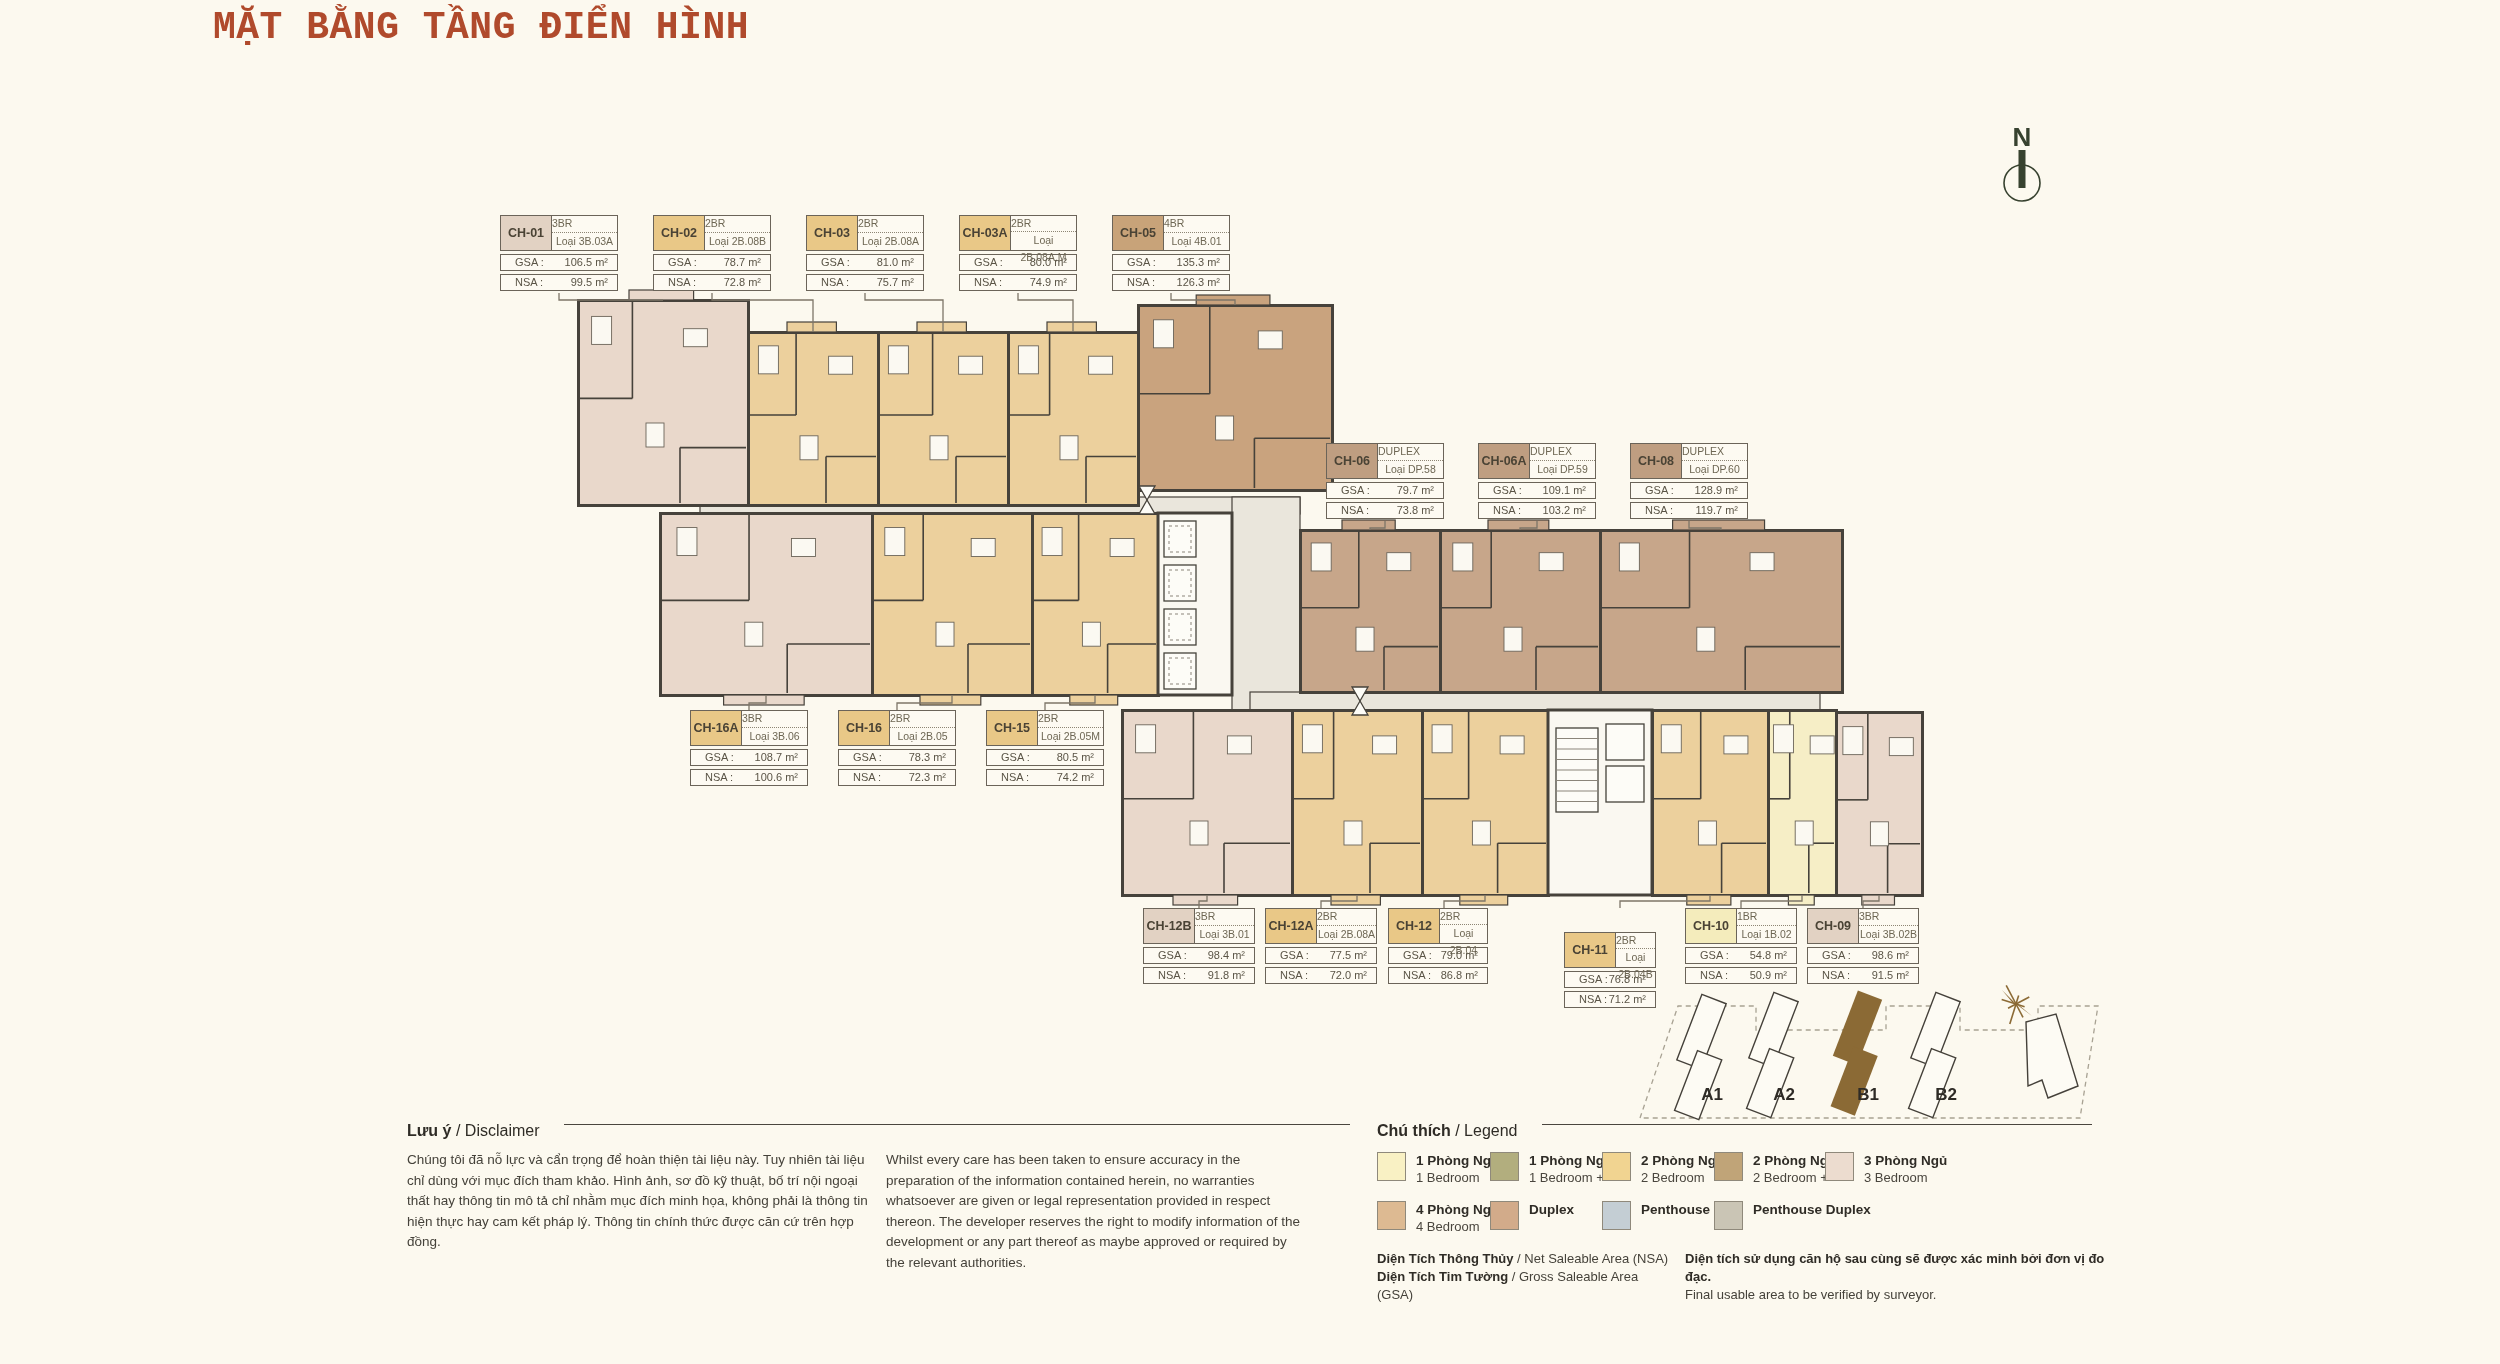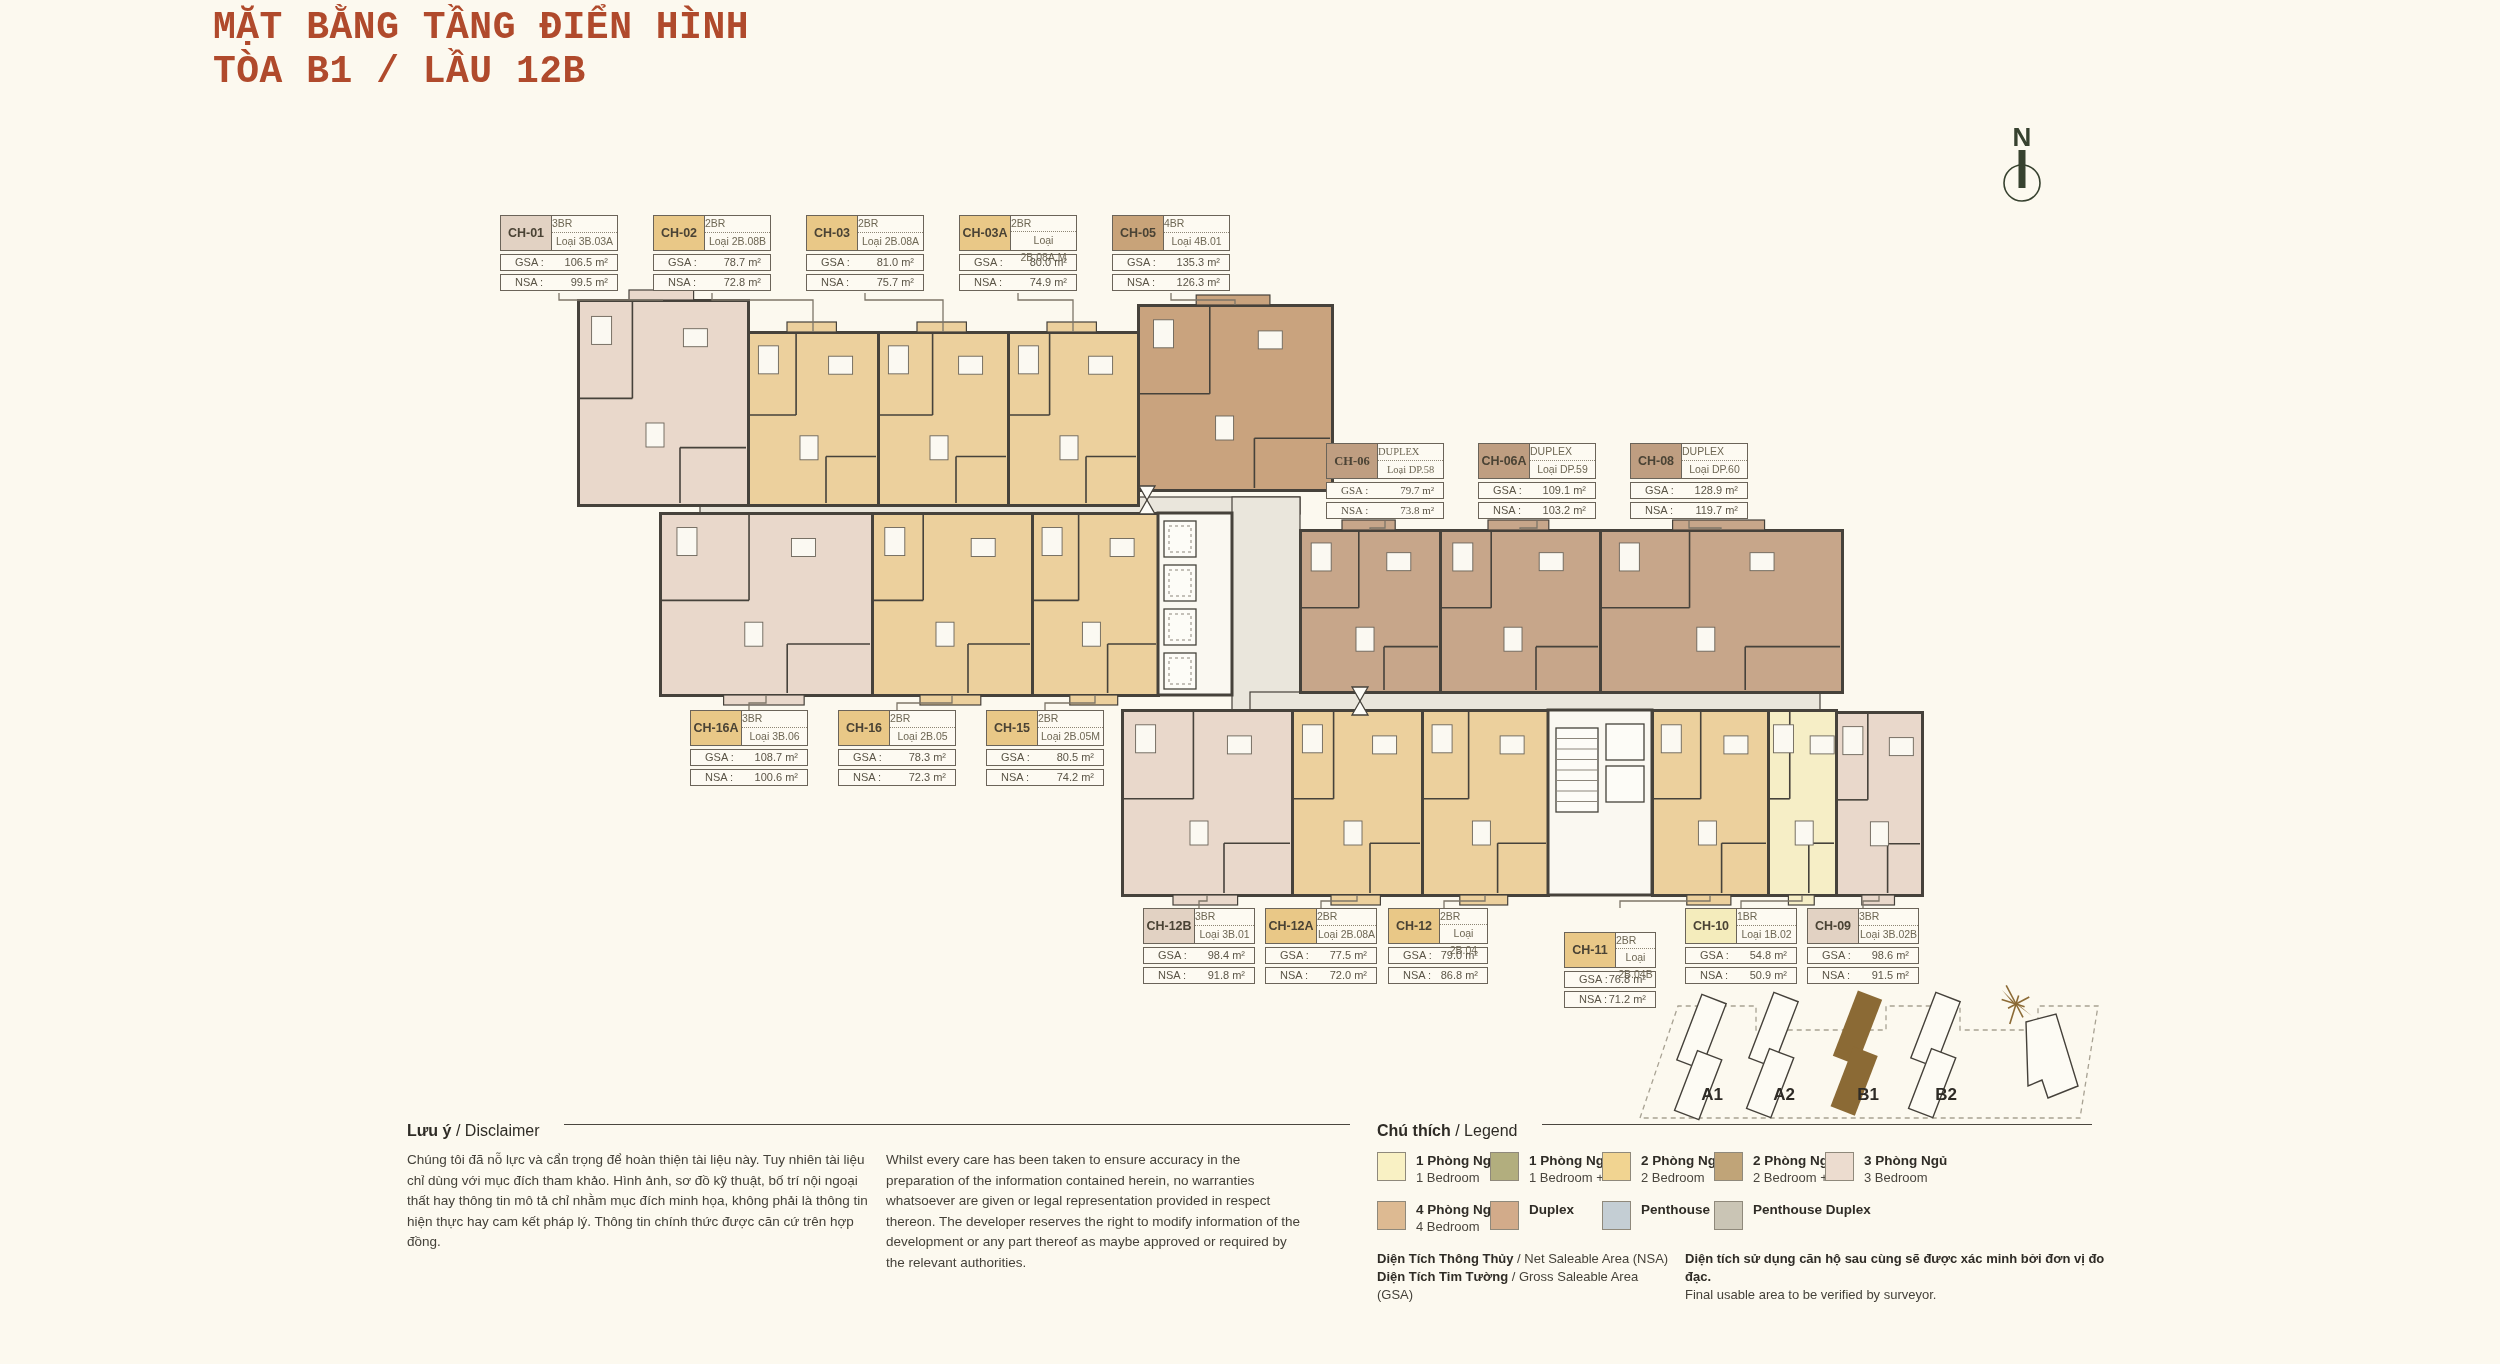--- a/index.html
+++ b/index.html
@@ -33,21 +33,20 @@
   .lg-tx{font-size:13px;line-height:1.3;color:#4a463e;white-space:nowrap;}
   .lg-tx b{font-size:13.5px;color:#2f2c26;}
   .notes{font-size:13px;line-height:1.4;color:#2f2c26;}
   .notes .en{font-weight:normal;color:#45423a;}
 </style>
 </head>
 <body>
 
 <div id="title" class="abs">
   <div>MẶT BẰNG TẦNG ĐIỂN HÌNH</div>
-  <div>TÒA B1 / LẦU 12B</div>
 </div>
 
 <svg id="plan" class="abs" width="2500" height="1364" viewBox="0 0 2500 1364">
     <rect x="700" y="497" width="600" height="17" fill="var(--corridor)" stroke="var(--wall)" stroke-width="1.2"></rect>
     <rect x="1232" y="497" width="68" height="213" fill="var(--corridor)" stroke="var(--wall)" stroke-width="1.2"></rect>
     <rect x="1250" y="692" width="570" height="18" fill="var(--corridor)" stroke="var(--wall)" stroke-width="1.2"></rect>
     <g>
       <rect x="578" y="300" width="170" height="205" fill="var(--unit-3br)" stroke="var(--wall)" stroke-width="3" shape-rendering="crispEdges"></rect>
       <line x1="632.4" y1="302" x2="632.4" y2="398.4" stroke="var(--wall)" stroke-width="1.6"></line>
       <line x1="580" y1="398.4" x2="632.4" y2="398.4" stroke="var(--wall)" stroke-width="1.6"></line>
@@ -405,21 +404,21 @@
       </div>
       <div class="cbox c-row">
         <span>GSA :</span>
         <span>135.3 m²</span>
       </div>
       <div class="cbox c-row">
         <span>NSA :</span>
         <span>126.3 m²</span>
       </div>
     </div>
-    <div class="card" style="left: 1326px; top: 443px; width: 118px; font-family: Liberation Serif, serif;">
+    <div class="card" style="left: 1326px; top: 443px; width: 118px;">
       <div class="cbox c-head">
         <div class="c-id" style="background:#bf9e81">CH-06</div>
         <div class="c-type">
           <div class="t">DUPLEX</div>
         <div class="l">Loại DP.58</div>
         </div>
       </div>
       <div class="cbox c-row">
         <span>GSA :</span>
         <span>79.7 m²</span>

